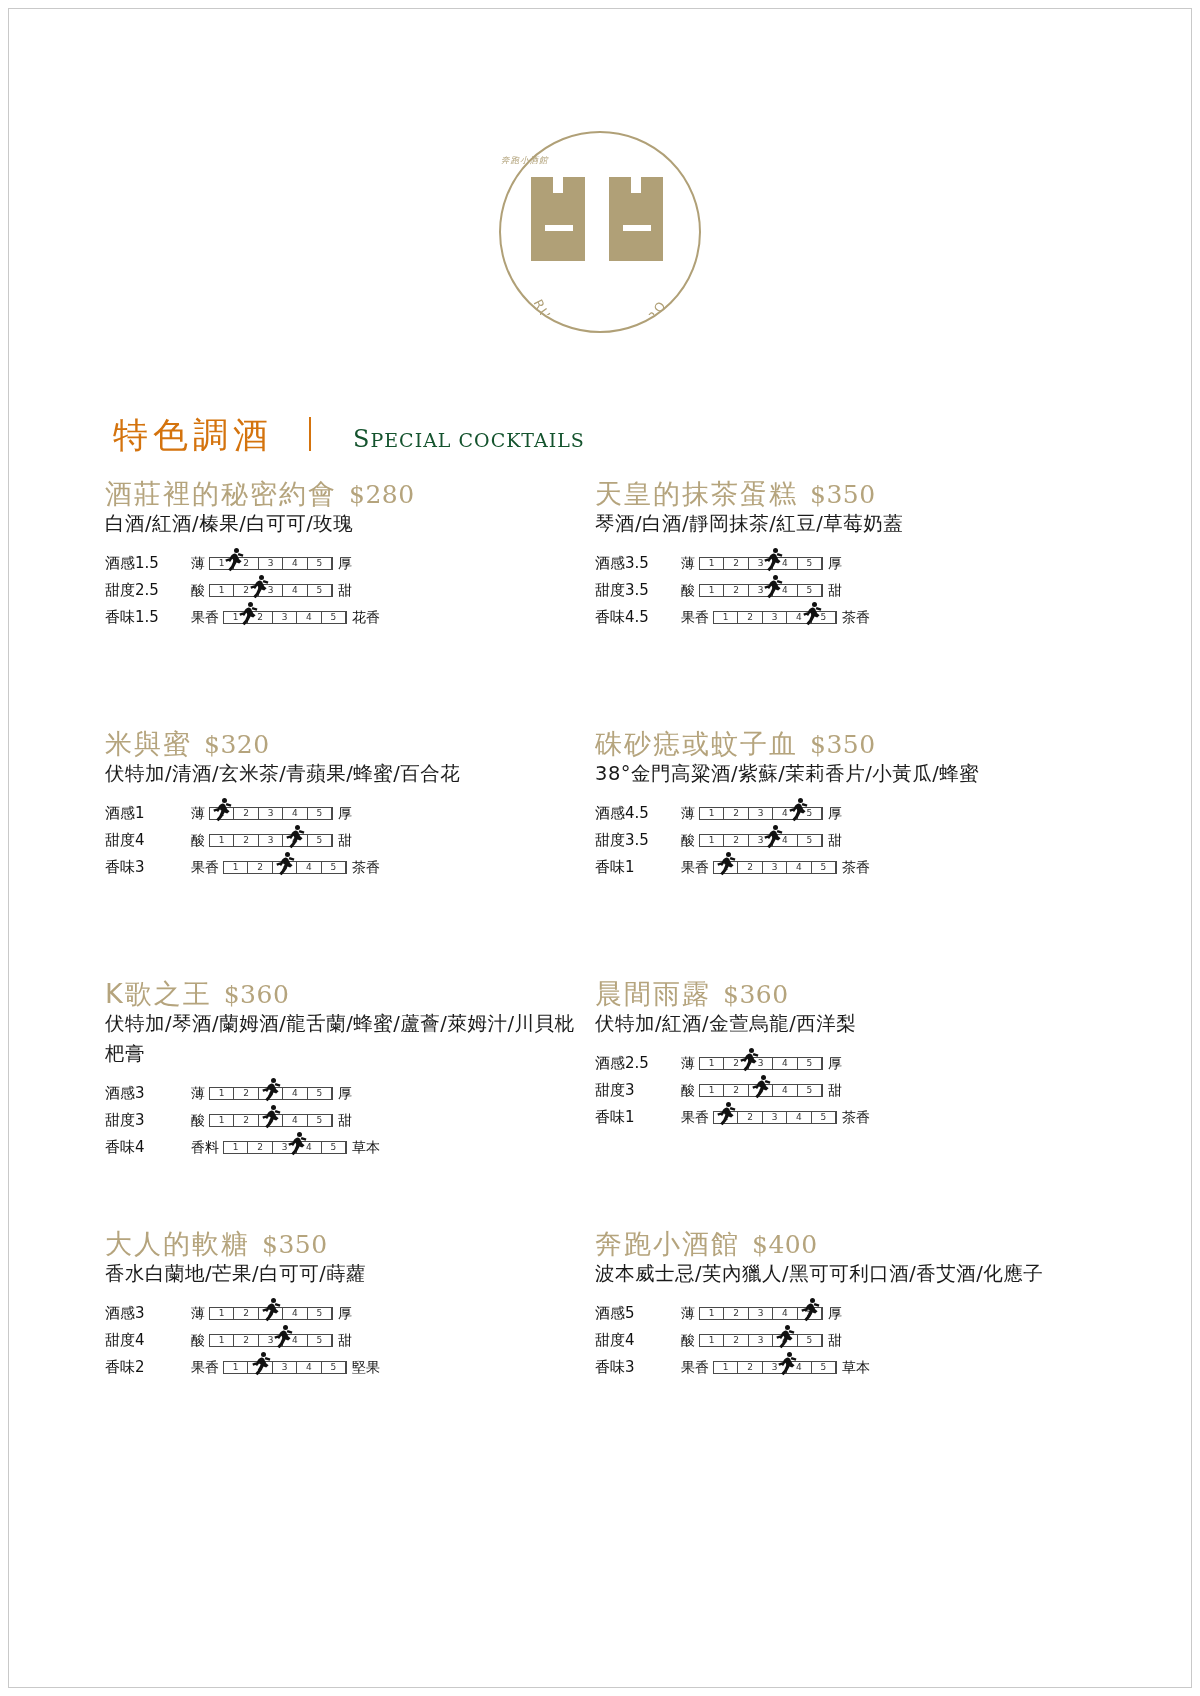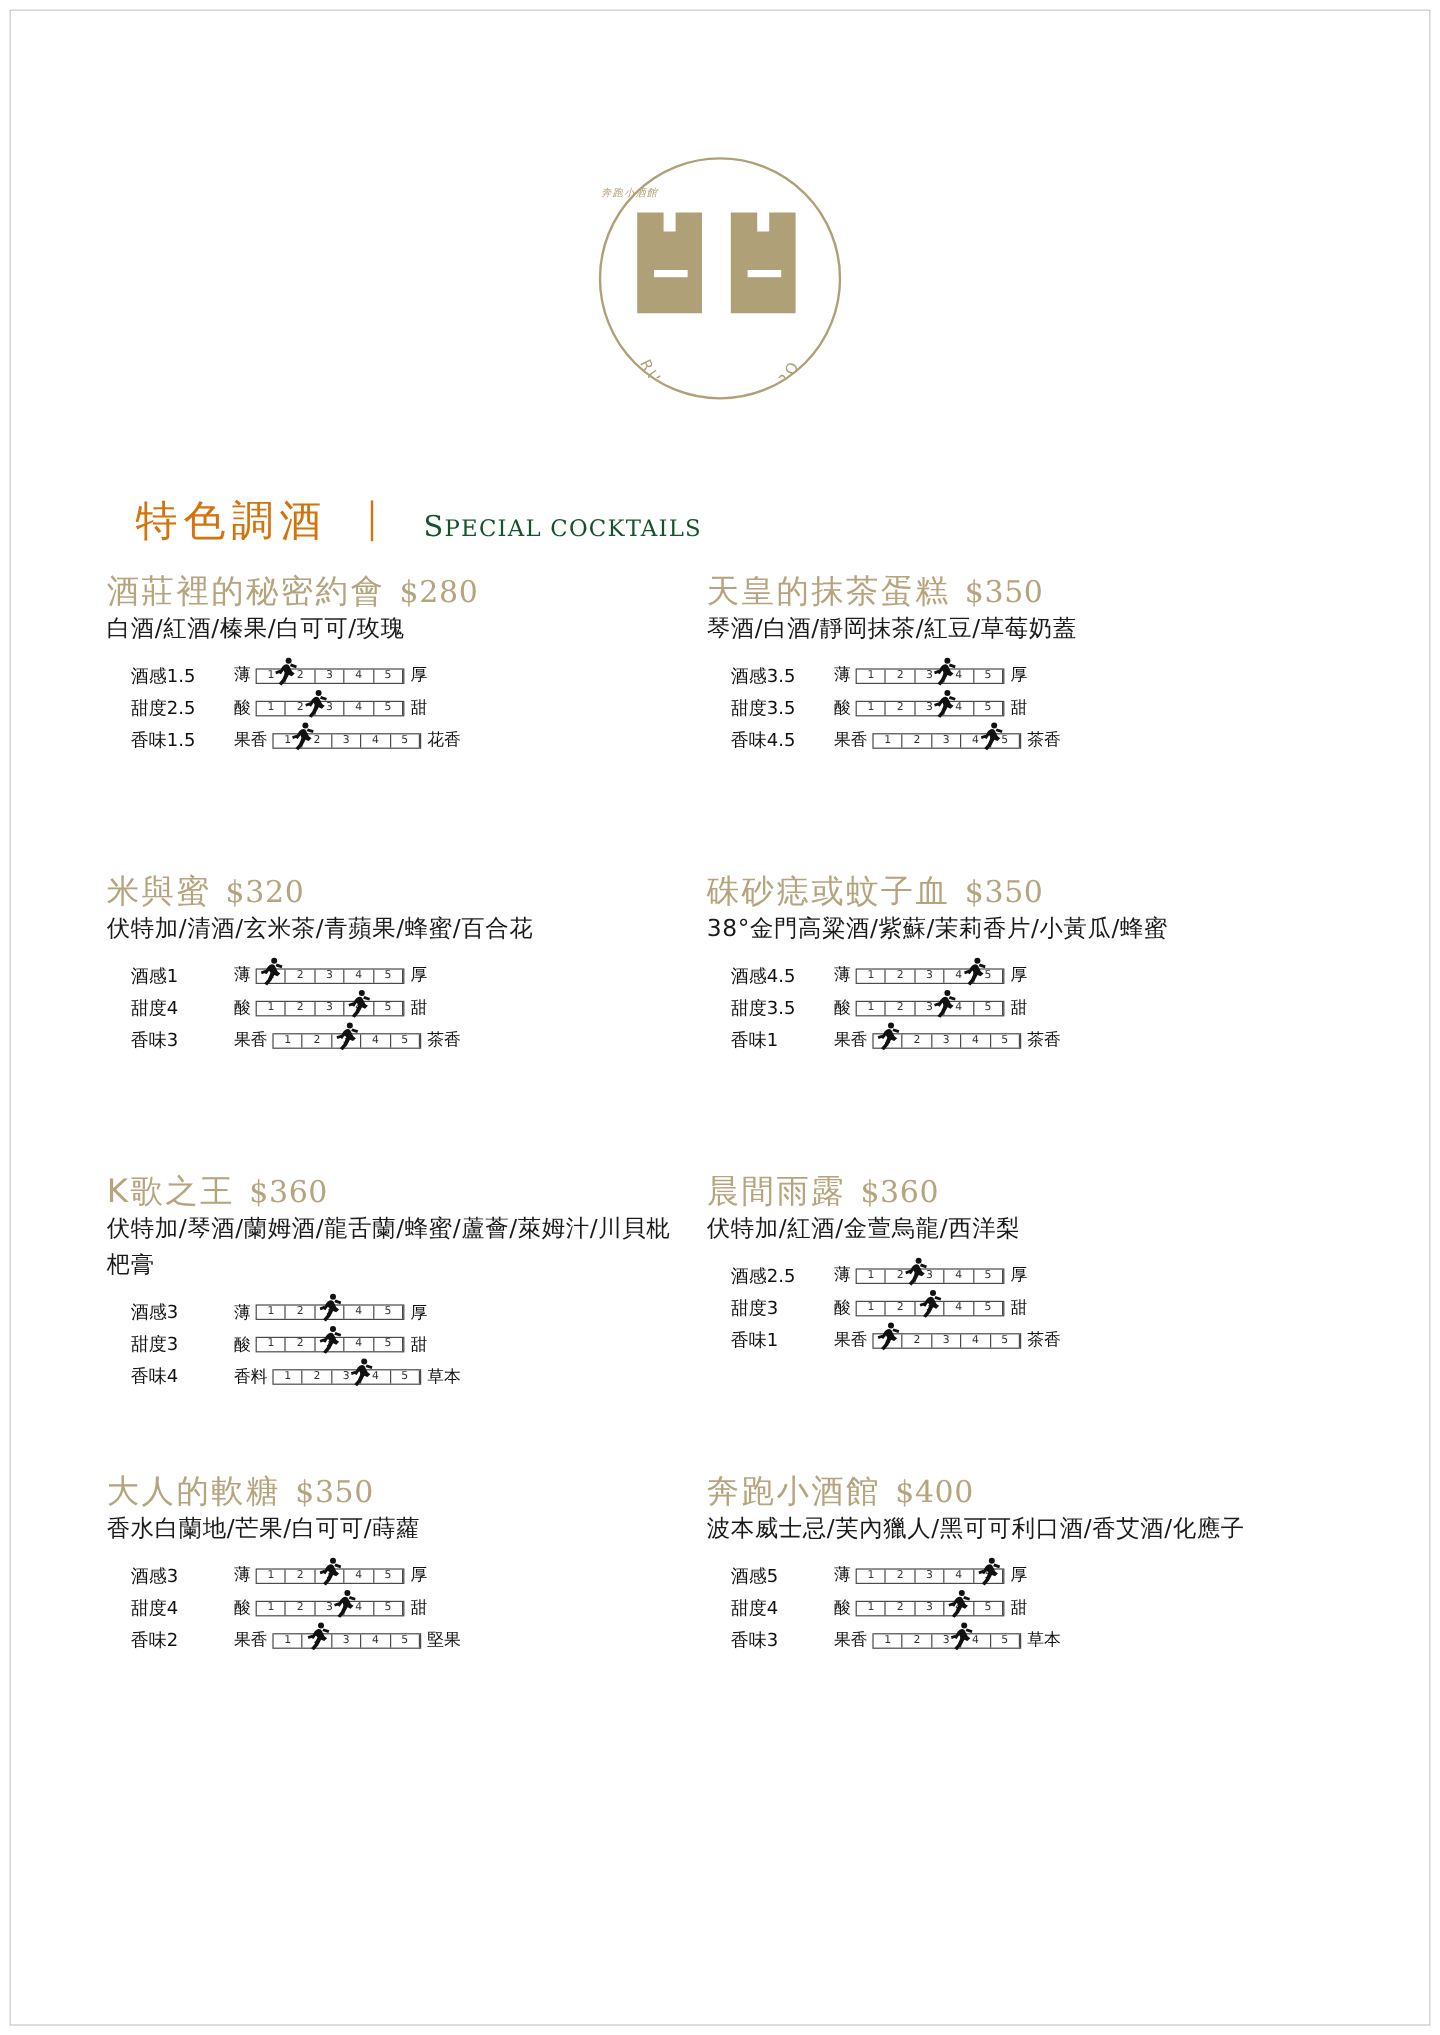--- a/index.html
+++ b/index.html
@@ -59,25 +59,24 @@
   }
   .section-head .en{
     font-size:24px;color:#14532d;
     font-family:"DejaVu Serif","Liberation Serif",serif;
     letter-spacing:1px;line-height:1;
     padding-bottom:2px;
   }
   .section-head .en .small{font-size:19px;}
   
   .grid{
-    position:absolute;left:80px;top:470px;
+    position:absolute;left:96px;top:470px;
     width:1000px;
     display:grid;
     grid-template-columns:490px 490px;
-    column-gap:10px;
   }
   .cell{padding-top:0;}
   .row-block{min-height:250px;}
   .item-title{
     display:flex;align-items:baseline;
     color:#b5a47d;
     white-space:nowrap;
   }
   .item-title .name{
     font-size:27px;letter-spacing:2px;line-height:1.1;
@@ -93,21 +92,21 @@
     letter-spacing:0.5px;
     line-height:1.55;
     max-width:470px;
   }
   .meters{margin-top:11px;}
   .meter{
     display:flex;align-items:center;
     height:27px;
   }
   .meter .lbl{
-    font-size:15px;color:#111;white-space:nowrap;margin-left:20px;
+    font-size:15px;color:#111;white-space:nowrap;
   }
   .meter .lbl.val{min-width:86px;}
   .meter .endL{
     font-size:14px;color:#111;
     text-align:right;
     margin-right:4px;
     white-space:nowrap;
   }
   .scale{
     position:relative;

